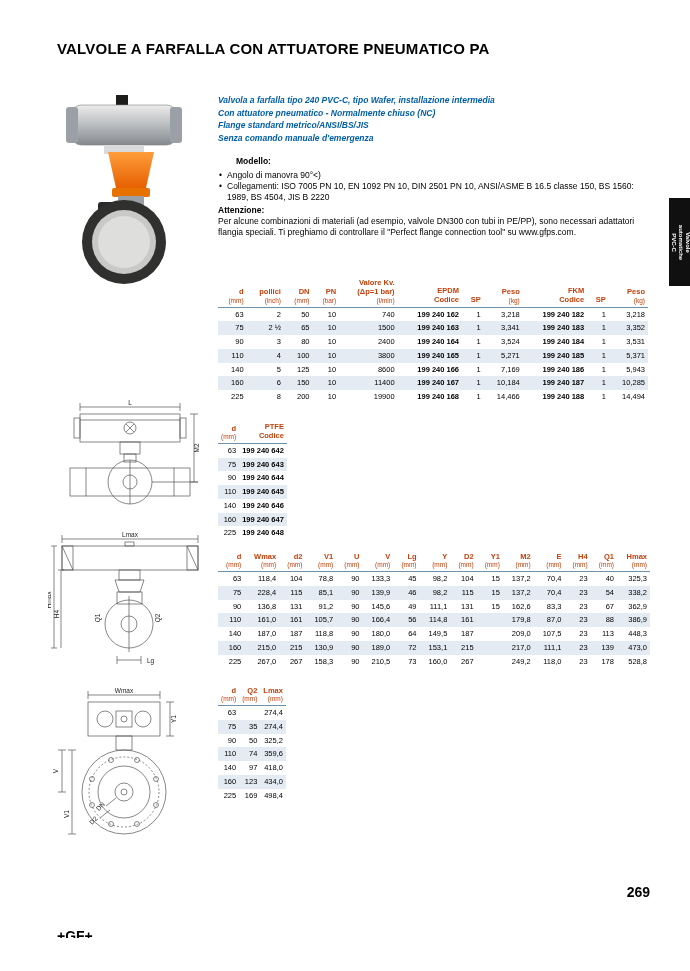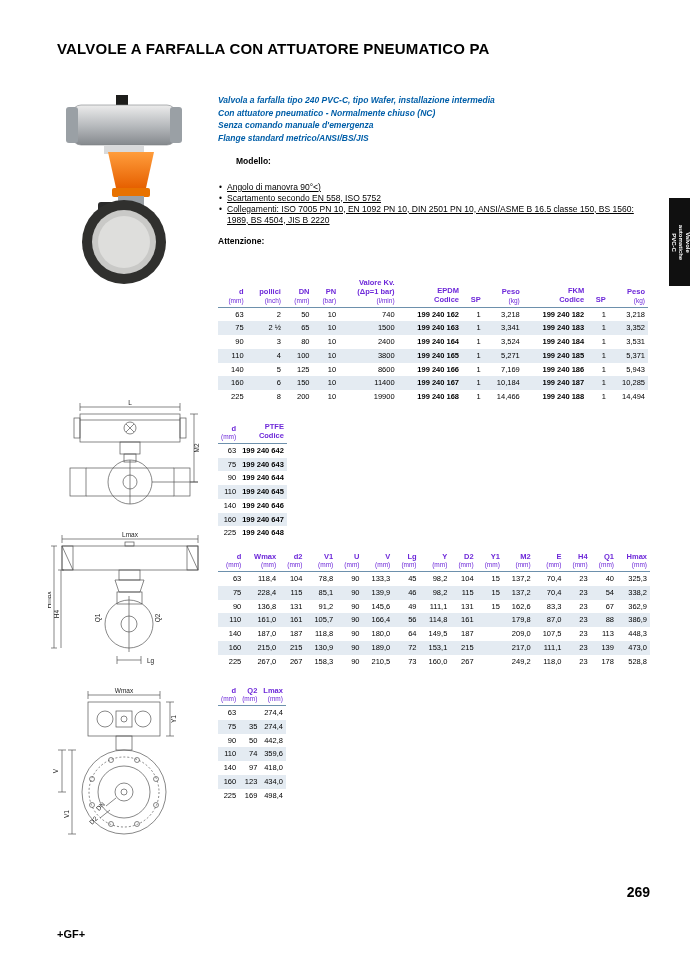--- a/index.html
+++ b/index.html
@@ -7,51 +7,51 @@
   .page { position:relative; width:690px; height:938px; background:#fff; overflow:hidden; }
 
   .title { position:absolute; left:57px; top:40px; font-size:15px; font-weight:bold; letter-spacing:.2px; }
 
   .photo { position:absolute; left:58px; top:92px; }
 
   .intro { position:absolute; left:218px; top:95px; width:432px; font-size:8.5px; line-height:11.5px; }
   .hl { color:#005ea8; font-weight:bold;font-style:italic; }
   .hl div { margin-bottom:1px; }
   .sec-label { font-weight:bold; margin-top:12px;padding-left:18px; }
-  .bullets { list-style:none; margin-top:14px;text-decoration:underline; }
+  .bullets { list-style:none; margin-top:2px; }
   .bullets li { position:relative; padding-left:9px; line-height:11px; }
   .bullets li::before { content:"•"; position:absolute; left:1px; top:0; }
-  .att-label { font-weight:bold; margin-top:10px; }
+  .att-label { font-weight:bold; margin-top:2px; }
   .att-text { line-height:11px; }
 
   .side-tab { position:absolute; right:0; top:198px; width:21px; height:88px; background:#101010; }
   .side-tab-inner { position:absolute; left:-33.5px; top:33.5px; width:88px; height:21px;
     transform:rotate(90deg); color:#fff; font-size:6px; font-weight:bold; line-height:7px; text-align:center; }
 
   table { border-collapse:collapse; }
-  th { vertical-align:bottom; text-align:right; padding:0 3px 2px 3px; color:#6d28d9;
+  th { vertical-align:bottom; text-align:right; padding:0 3px 2px 3px; color:#c2410c;
        border-bottom:1px solid #6d90ac; }
   .th-label { font-size:7.5px; font-weight:bold; white-space:pre-line; line-height:1.25; }
   .th-unit  { font-size:6.5px; font-weight:normal; white-space:pre-line; line-height:1.2; }
   td { font-size:7.5px; text-align:right; padding:2px 3px; white-space:nowrap; line-height:1.3; }
   tbody tr:nth-child(even) td { background:#e4ebf2; }
   td.bold { font-weight:bold;margin-top:20px; }
 
   .main-tbl { position:absolute; left:218px; top:278px; width:430px; }
   .ptfe-tbl { position:absolute; left:218px; top:422px; }
   .dims-tbl { position:absolute; left:218px; top:552px; width:432px; }
   .q2-tbl   { position:absolute; left:218px; top:686px; }
 
   .drw { position:absolute; }
   .drw-front { left:60px; top:398px; }
   .drw-side  { left:48px; top:530px; }
   .drw-end   { left:48px; top:686px; }
   .dlabel { font-size:6.5px; fill:#222; }
 
-  .footer-logo { position:absolute; left:57px; top:928px; font-size:11px; font-weight:bold; }
+  .footer-logo { position:absolute; left:57px; top:928px; font-size:14px; font-weight:bold; }
   .page-num { position:absolute; right:40px; top:884px; font-size:14px; font-weight:bold; }
 </style>
 </head>
 <body>
 
 <div class="page">
 
   <h1 class="title">VALVOLE A FARFALLA CON ATTUATORE PNEUMATICO PA</h1>
 
   <svg class="photo" width="132" height="192" viewBox="0 0 132 192">
@@ -83,30 +83,30 @@
       <circle cx="66" cy="150" r="42" fill="#30302e"></circle>
       <circle cx="66" cy="150" r="32" fill="#c9c9c7"></circle>
       <circle cx="66" cy="150" r="26" fill="#dededc"></circle>
     </g>
   </svg>
 
   <div class="intro">
     <div class="hl">
       <div>Valvola a farfalla tipo 240 PVC-C, tipo Wafer, installazione intermedia</div>
       <div>Con attuatore pneumatico - Normalmente chiuso (NC)</div>
+      <div>Flange standard metrico/ANSI/BS/JIS</div>
       <div>Senza comando manuale d'emergenza</div>
-      <div>Flange standard metrico/ANSI/BS/JIS</div>
     </div>
     <div class="sec-label">Modello:</div>
     <ul class="bullets">
       <li>Angolo di manovra 90°&lt;)</li>
-      <li>Scartamento secondo EN 558, ISO 5752</li>
       <li>Collegamenti: ISO 7005 PN 10, EN 1092 PN 10, DIN 2501 PN 10, ANSI/ASME B 16.5 classe 150, BS 1560: 1989, BS 4504, JIS B 2220</li>
     </ul>
     <div class="att-label">Attenzione:</div>
+    <div class="att-text">Per alcune combinazioni di materiali (ad esempio, valvole DN300 con tubi in PE/PP), sono necessari adattatori flangia speciali. Ti preghiamo di controllare il "Perfect flange connection tool" su www.gfps.com.</div>
   </div>
 
   <div class="side-tab">
     <div class="side-tab-inner">
       <div>Valvole</div>
       <div>automatiche</div>
       <div>PVC-C</div>
     </div>
   </div>
 
@@ -507,21 +507,21 @@
           <td>274,4</td>
         </tr>
         <tr>
           <td>75</td>
           <td>35</td>
           <td>274,4</td>
         </tr>
         <tr>
           <td>90</td>
           <td>50</td>
-          <td>442,8</td>
+          <td>325,2</td>
         </tr>
         <tr>
           <td>110</td>
           <td>74</td>
           <td>359,6</td>
         </tr>
         <tr>
           <td>140</td>
           <td>97</td>
           <td>418,0</td>

